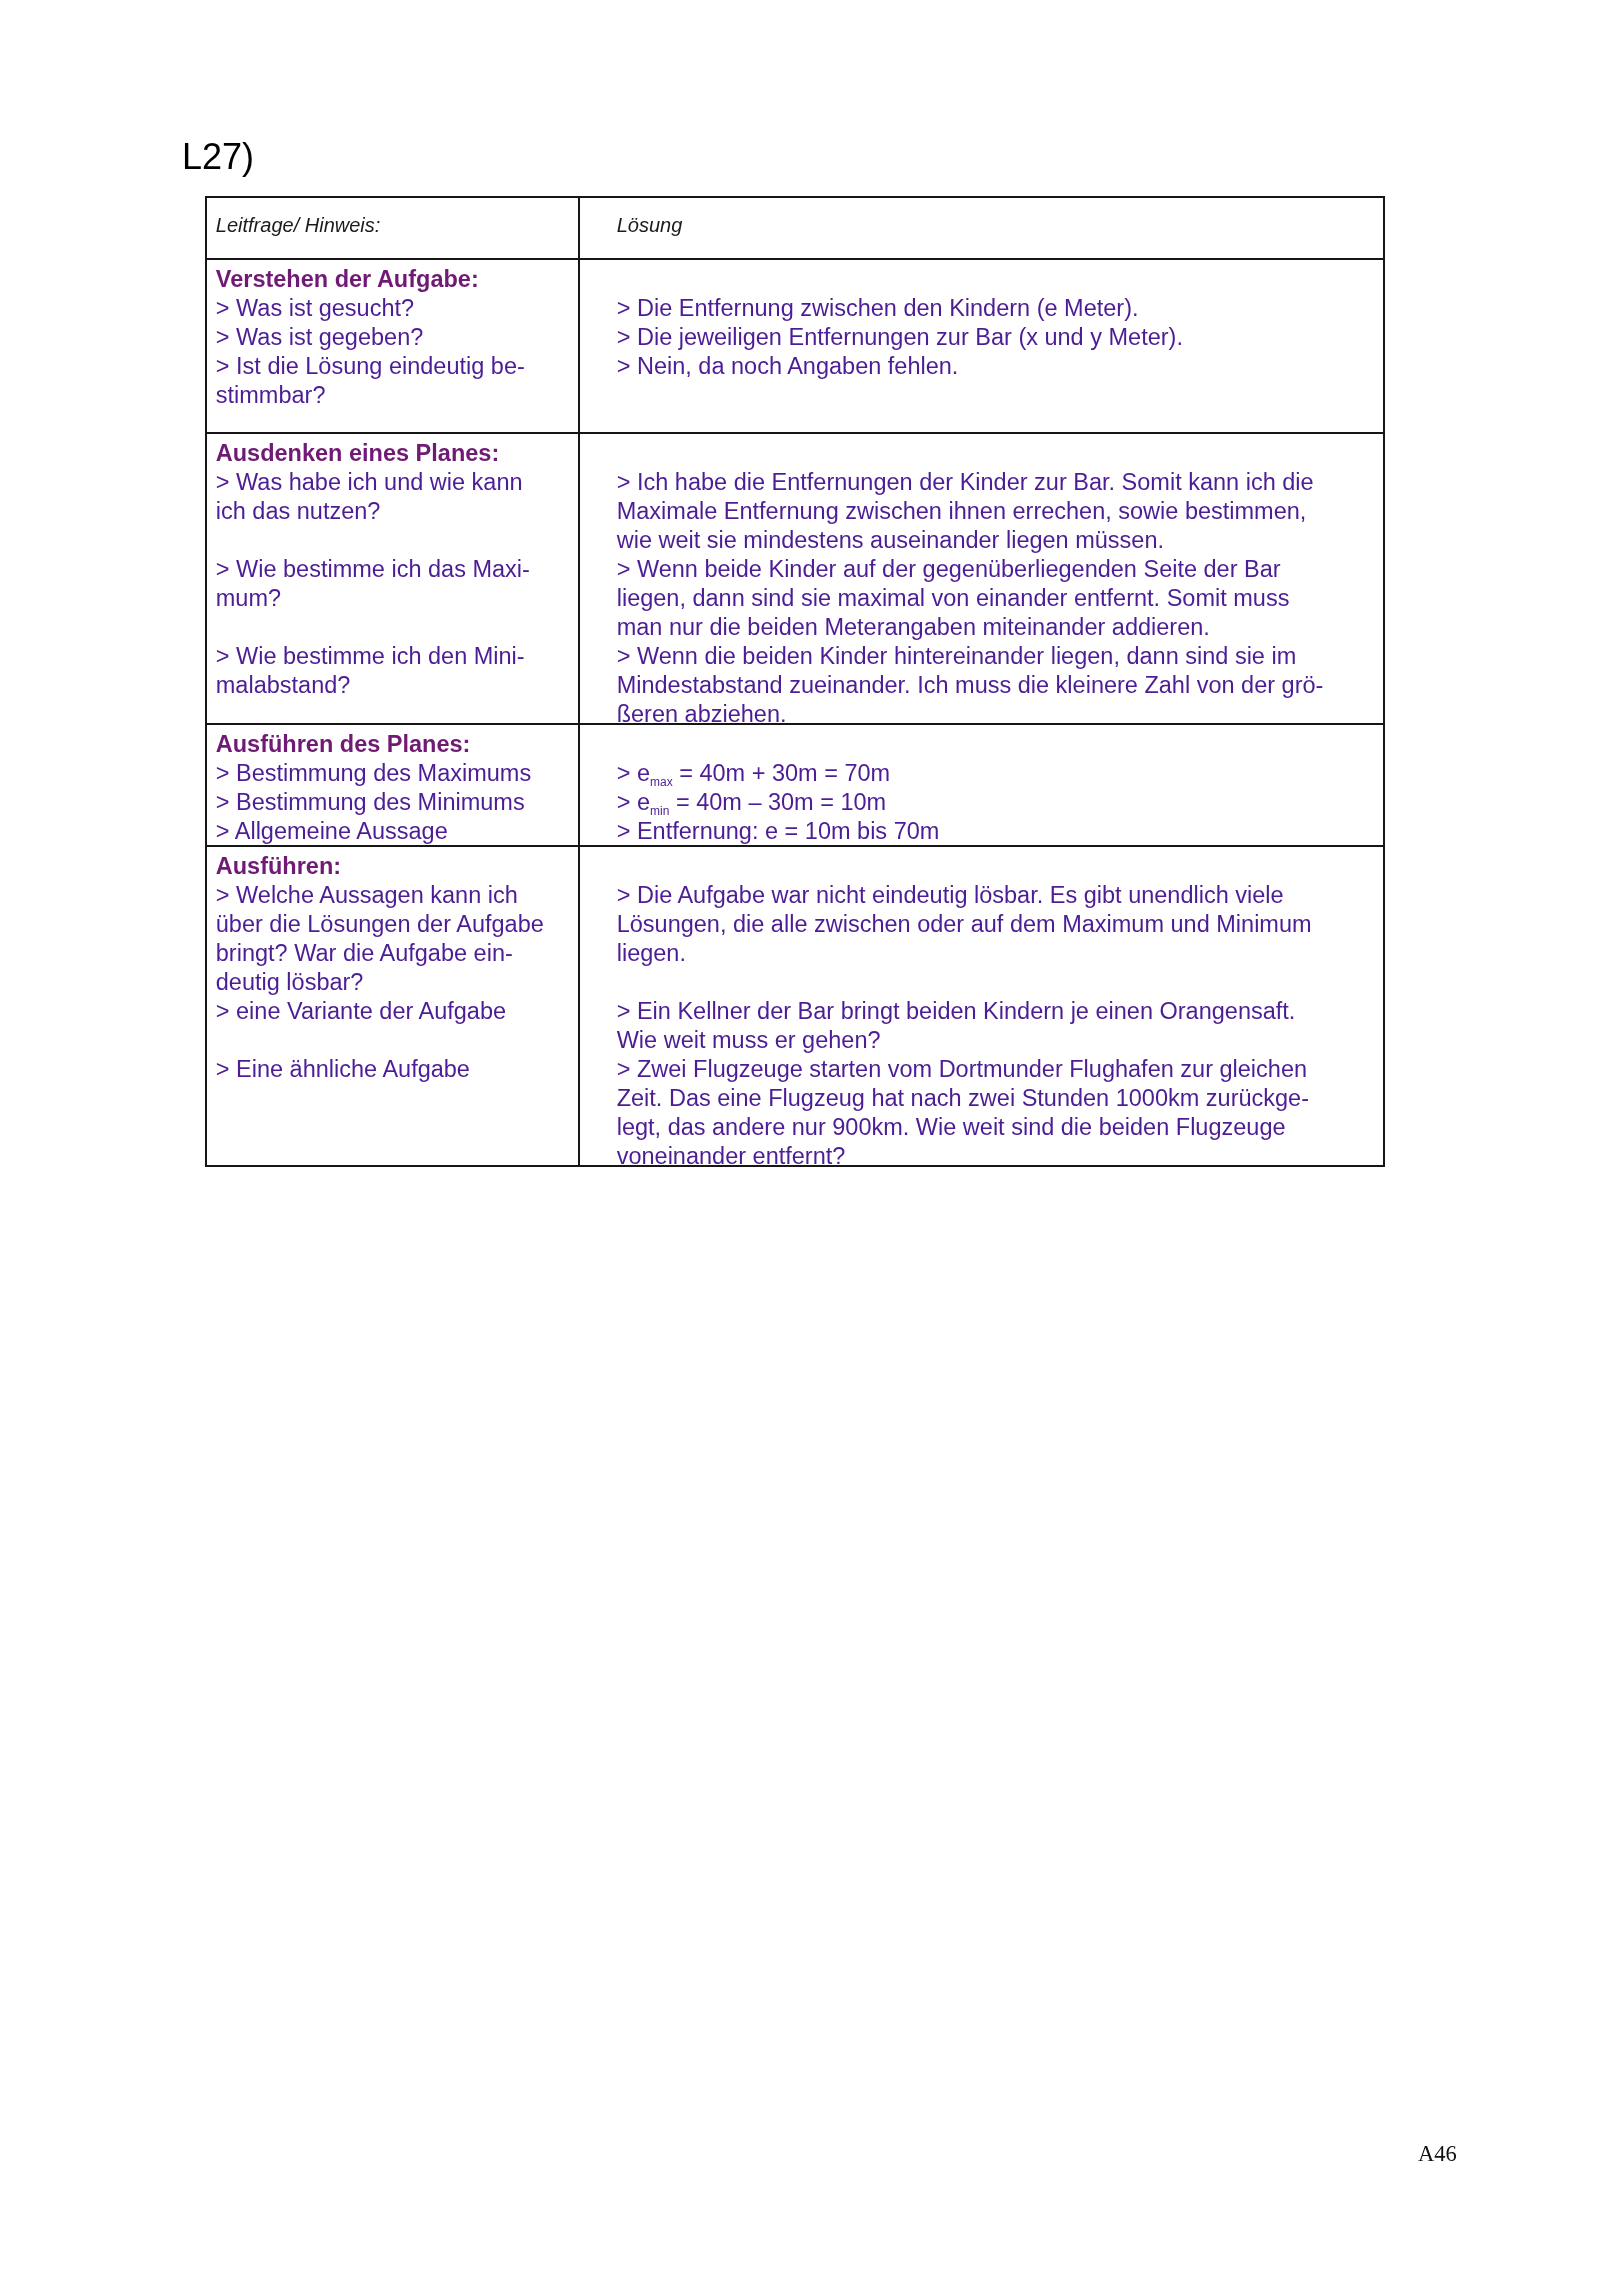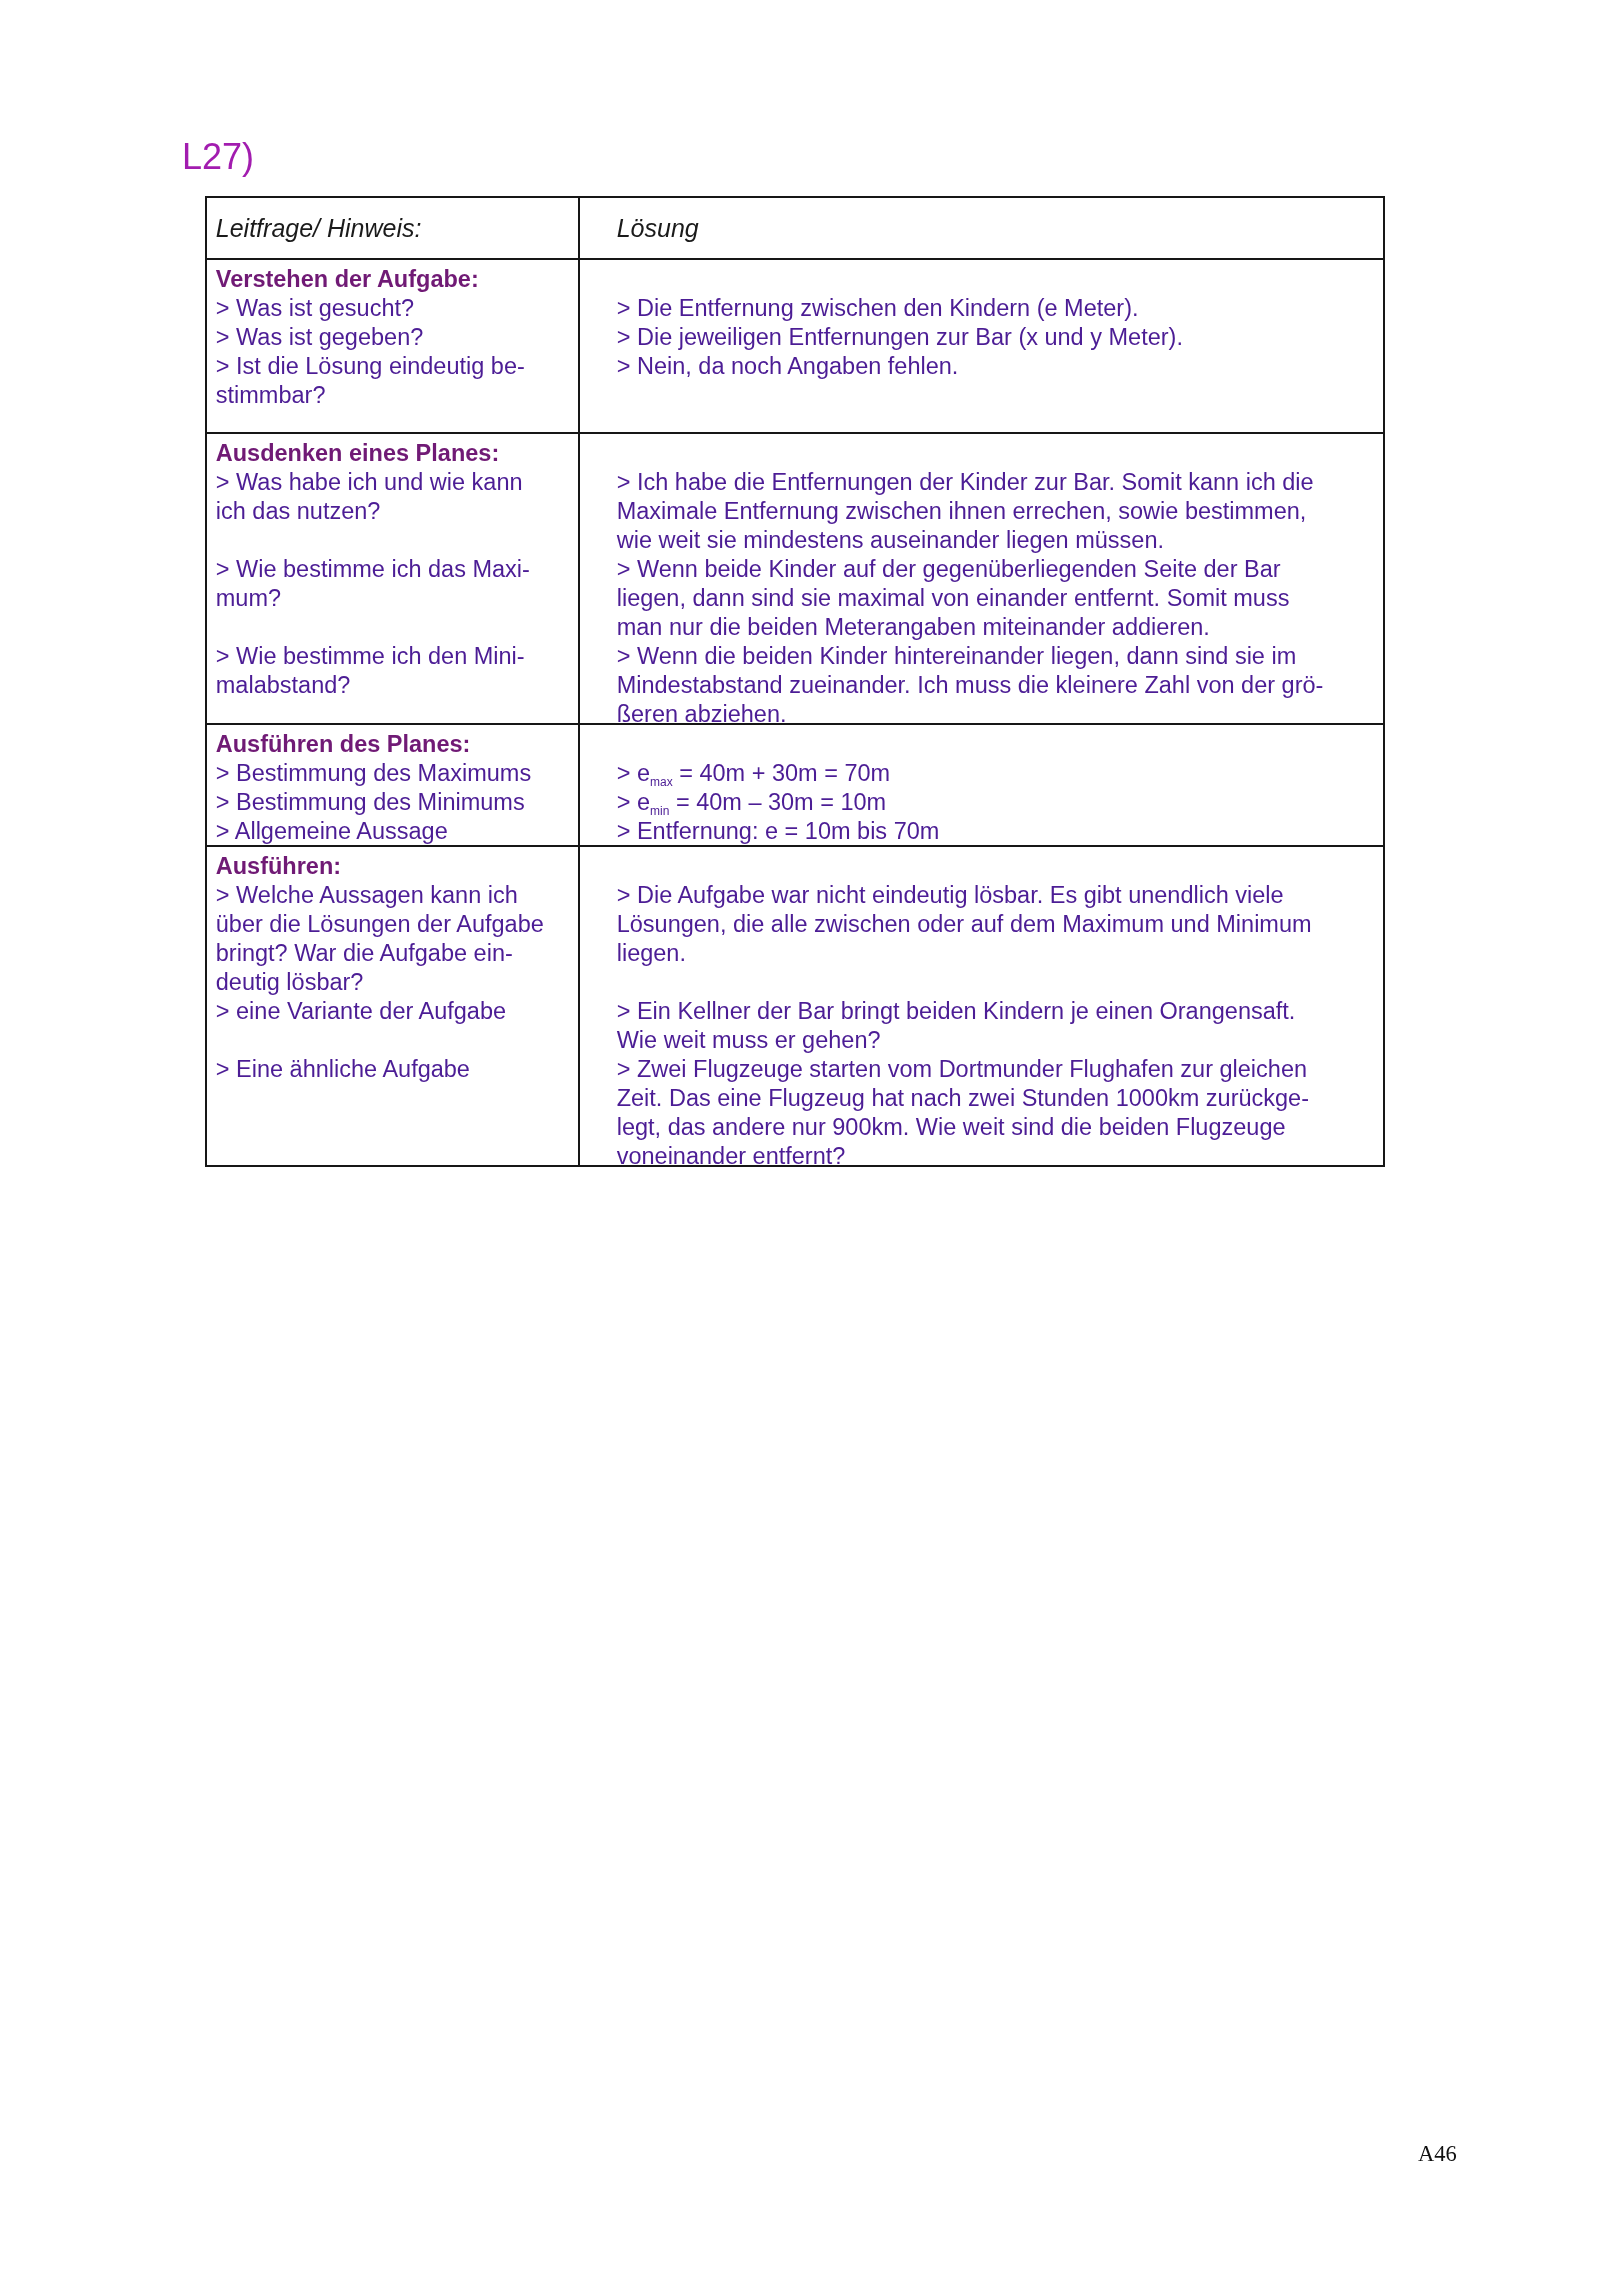--- a/index.html
+++ b/index.html
@@ -11,38 +11,38 @@
     background: #ffffff;
     font-family: "Liberation Sans", "DejaVu Sans", sans-serif;
     color: #1b1b1b;
   }
   .doc-title {
     position: absolute;
     left: 182px;
     top: 137px;
     font-size: 36px;
     line-height: 39px;
-    color: #a21caf;
+    color: #000000;
   }
   .qtable {
     position: absolute;
     left: 205px;
     top: 196px;
     width: 1180px;
     border: 2px solid #161616;
   }
   .trow {
     display: grid;
     grid-template-columns: 373px 1fr;
   }
   .trow.bordered { border-bottom: 2px solid #161616; }
   .cell { overflow: hidden; }
   .cell.left { border-right: 2px solid #161616; padding: 4.9px 5.9px 0 8.8px; }
   .cell.right { padding: 4.9px 7.8px 0 13.7px; margin-left: 23px; }
-  .cell.header { font-style: italic; padding-top: 15.7px; font-size: 25px; }
+  .cell.header { font-style: italic; padding-top: 15.7px; font-size: 20px; }
   .line {
     font-size: 23.5px;
     line-height: 29px;
     min-height: 29px;
     white-space: pre;
     color: #4c1d95;
   }
   .line.heading { font-weight: bold; color: #701a75; }
   .line sub {
     font-size: 12px;

